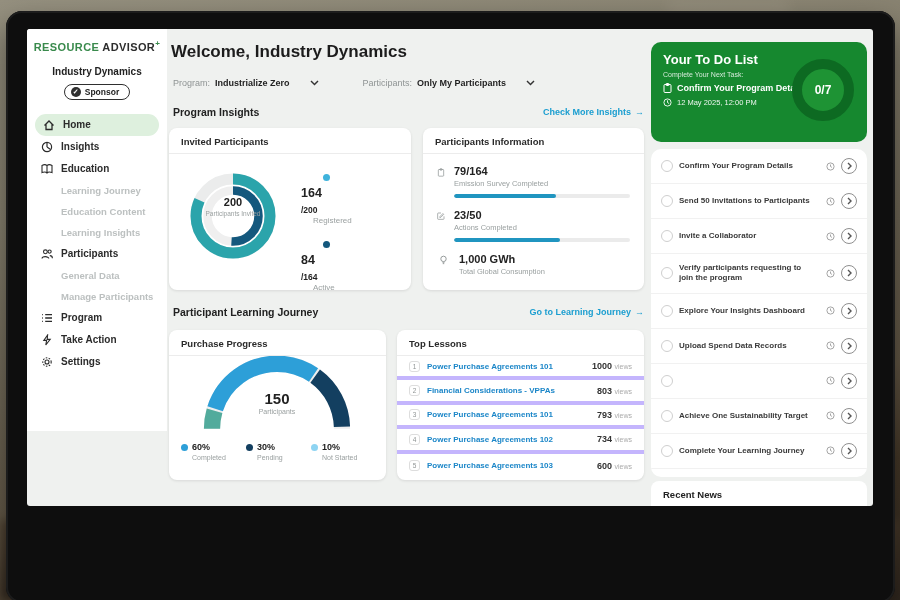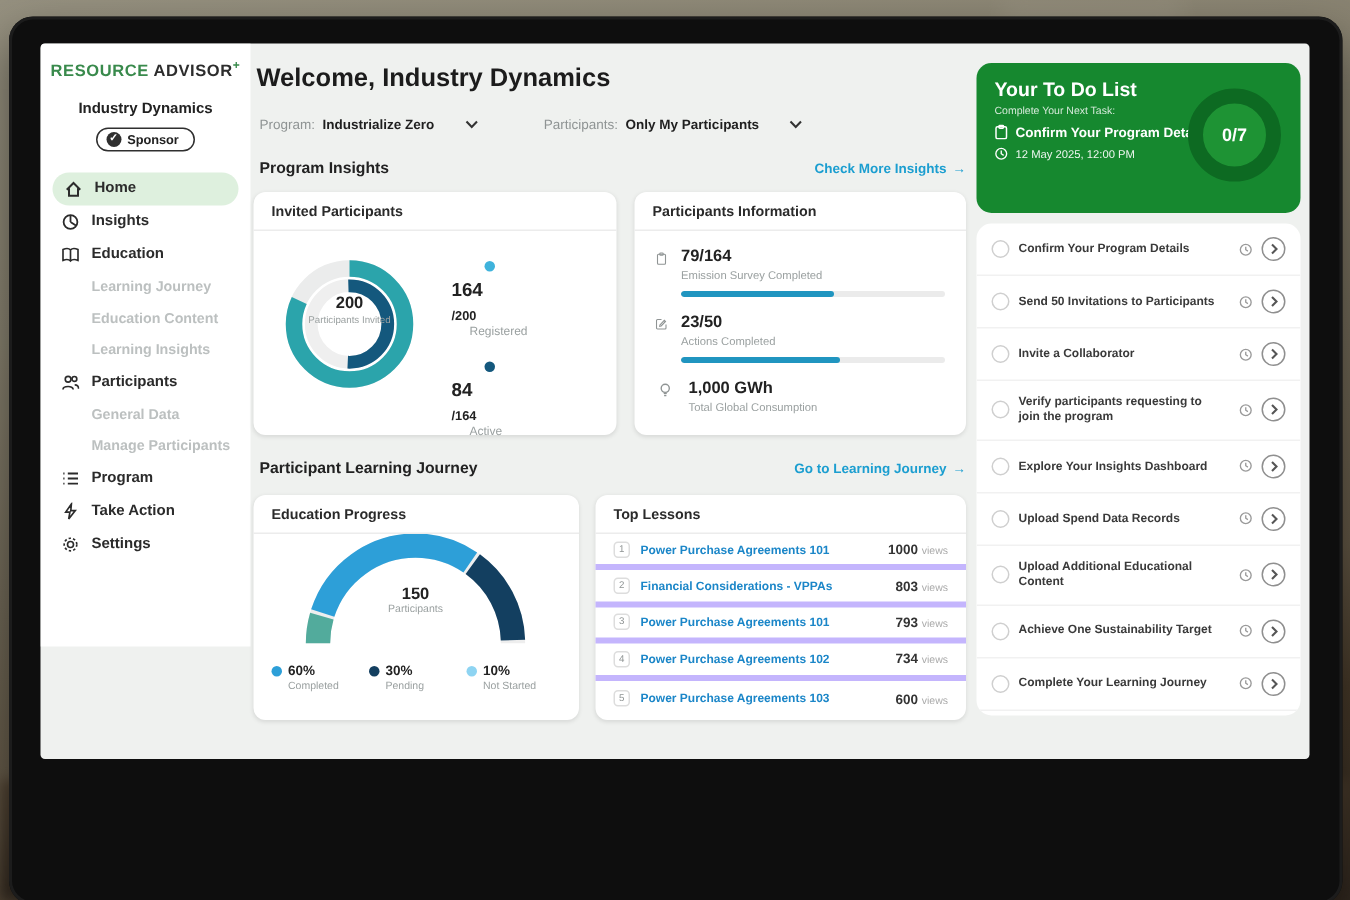--- a/index.html
+++ b/index.html
@@ -75,21 +75,21 @@
   .pi-row { display:flex; gap:9px; padding:11px 14px 0; }
   .pi-icon { width:13px; color:#8f9494; padding-top:2px; }
   .pi-v { font-size:11px; font-weight:bold; color:#222; }
   .pi-l { font-size:7.5px; color:#9aa0a0; margin-top:2px; }
   .bar { width:176px; height:4px; border-radius:2px; background:#ebebeb; margin-top:6px; overflow:hidden; }
   .bar-fill { height:4px; border-radius:2px; background:#2095c0; }
 
   
   .gauge-wrap { position:absolute; left:33px; top:26px; width:150px; height:78px; }
   .gauge-center { position:absolute; left:58px; top:60px; width:100px; text-align:center; }
-  .gauge-center .v { font-size:11px; font-weight:bold; color:#222; }
+  .gauge-center .v { font-size:15px; font-weight:bold; color:#222; }
   .gauge-center .c { font-size:7px; color:#9aa0a0; margin-top:1px; }
   .gl-row { position:absolute; left:12px; top:112px; display:flex; width:195px; }
   .gl-item { flex:1; }
   .gl-top { display:flex; align-items:center; gap:4px; font-size:9px; font-weight:bold; color:#222; }
   .gl-lab { font-size:7px; color:#9aa0a0; margin:2px 0 0 11px; }
 
   
   .lesson { display:flex; align-items:center; gap:7px; padding:0 12px; height:24.4px; border-bottom:4px solid #c4b5fd; }
   .lesson:last-child { border-bottom:none; }
   .rank { width:11px; height:11px; border:1px solid #ddd; border-radius:3px; font-size:6.5px; color:#8f9494;
@@ -307,21 +307,21 @@
 
       <div class="sec-head" style="left:146px; top:277px; width:471px;" data-interactable="false">
         <span class="sec-title" data-interactable="false">Participant Learning Journey</span>
         <span class="sec-link" data-interactable="true">
           <span data-interactable="false">Go to Learning Journey</span>
           <span data-interactable="false">→</span>
         </span>
       </div>
 
       <div class="card" style="left:142px; top:301px; width:217px; height:150px;" data-interactable="false">
-        <div class="card-title" data-interactable="false">Education Progress</div>
+        <div class="card-title" data-interactable="false">Purchase Progress</div>
         <div class="gauge-wrap" data-interactable="false">
           <svg width="150" height="78" viewBox="0 0 120 62" data-interactable="false">
             <path d="M8 58 A52 52 0 0 1 112 58" fill="none" stroke="#eeeeee" stroke-width="13" pathLength="100"></path>
             <path d="M8 58 A52 52 0 0 1 112 58" fill="none" stroke="#52ab9c" stroke-width="13" pathLength="100" data-interactable="false" stroke-dasharray="9 91" stroke-dashoffset="0"></path>
             <path d="M8 58 A52 52 0 0 1 112 58" fill="none" stroke="#2d9fd8" stroke-width="13" pathLength="100" data-interactable="false" stroke-dasharray="59 41" stroke-dashoffset="-10"></path>
             <path d="M8 58 A52 52 0 0 1 112 58" fill="none" stroke="#133f60" stroke-width="13" pathLength="100" data-interactable="false" stroke-dasharray="29 71" stroke-dashoffset="-70"></path>
           </svg>
         </div>
         <div class="gauge-center" data-interactable="false">
           <div class="v" data-interactable="false">150</div>
@@ -489,21 +489,20 @@
               </svg>
             </span>
           <span class="chev-btn" data-interactable="true">
               <svg width="5" height="8" viewBox="0 0 5 8" fill="none" stroke="#555" stroke-width="1.4">
                 <path d="M1 1 L4 4 L1 7"></path>
               </svg>
             </span>
         </div>
         <div class="task" data-interactable="true">
           <span class="cb" data-interactable="true"></span>
-          <span class="task-label" data-interactable="false">Upload Additional Educational Content</span>
           <span class="mini-clock" data-interactable="false">
               <svg width="9" height="9" viewBox="0 0 10 10" fill="none" stroke="#9a9a9a" stroke-width="1">
                 <circle cx="5" cy="5" r="4"></circle>
                 <path d="M5 2.8 V5 L6.6 6"></path>
               </svg>
             </span>
           <span class="chev-btn" data-interactable="true">
               <svg width="5" height="8" viewBox="0 0 5 8" fill="none" stroke="#555" stroke-width="1.4">
                 <path d="M1 1 L4 4 L1 7"></path>
               </svg>
@@ -538,16 +537,19 @@
                 <path d="M1 1 L4 4 L1 7"></path>
               </svg>
             </span>
         </div>
         <div class="collapse" data-interactable="true">
           
           
         </div>
       </div>
 
+      <div class="news-card" data-interactable="false">
+        <div class="news-title" data-interactable="false">Recent News</div>
+      </div>
 
     </div>
   </div>
 </div>
 
 </body></html>

